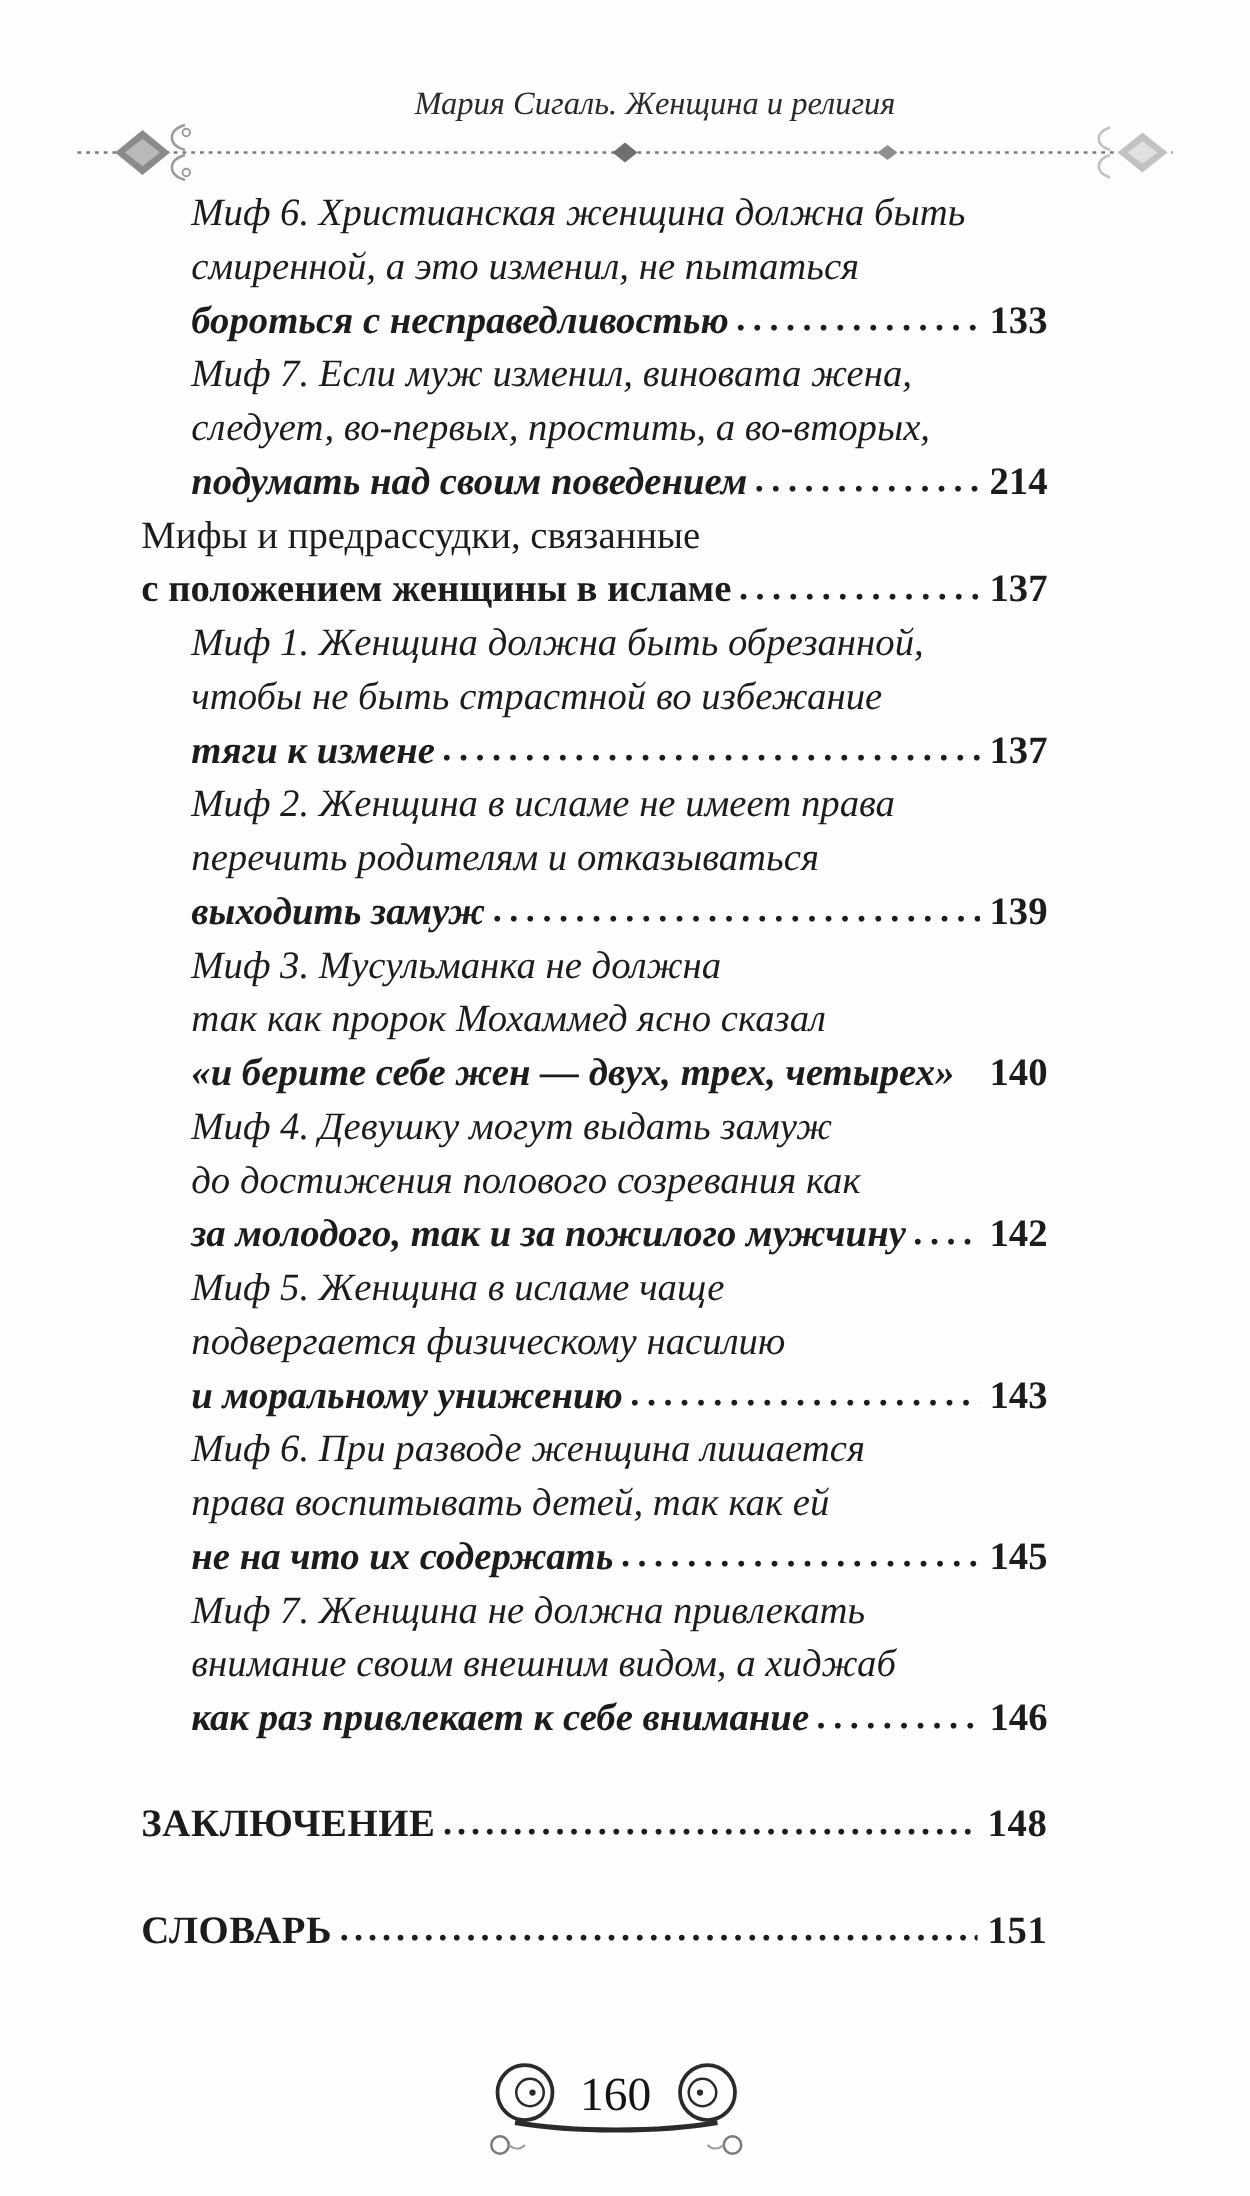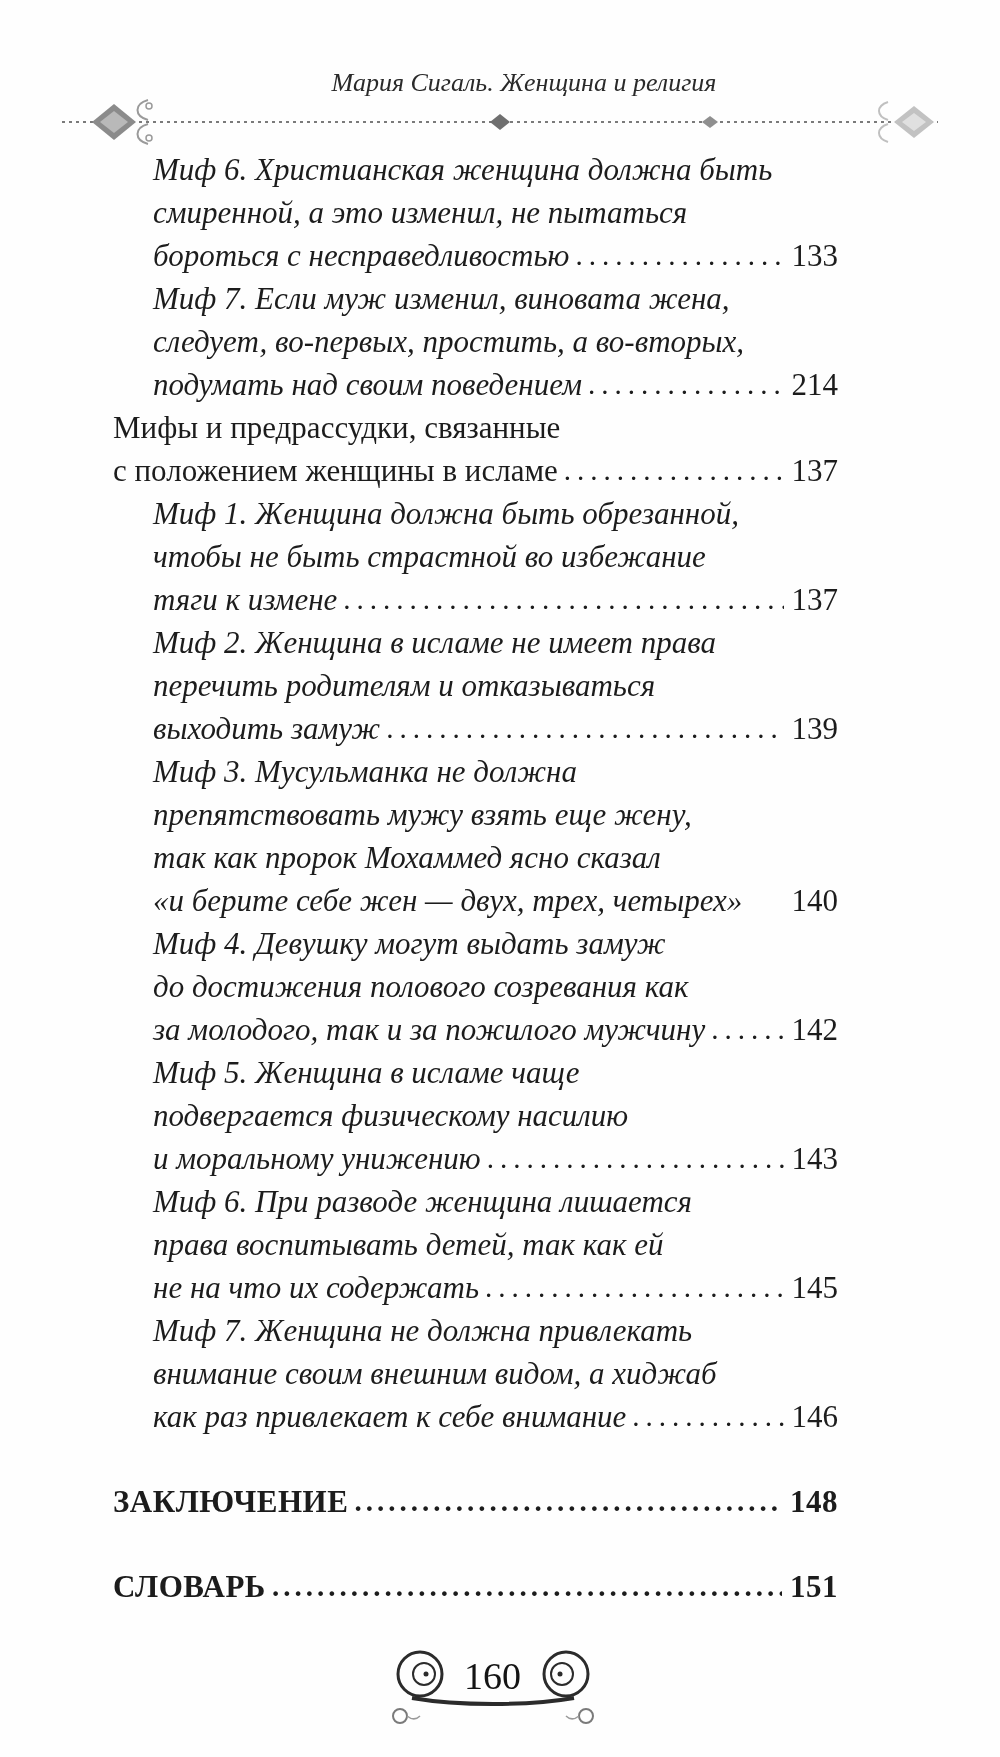--- a/index.html
+++ b/index.html
@@ -28,21 +28,21 @@
   
   .toc{
     position:absolute;top:148px;left:113px;width:725px;
     font-size:31px;line-height:43px;
   }
   .entry{margin:0;}
   .entry.myth{font-style:italic;padding-left:40px;}
   .entry.section{font-style:normal;}
   .entry.major{font-style:normal;font-weight:bold;margin-top:42px;letter-spacing:.5px;}
   .line{white-space:nowrap;}
-  .tail{display:flex;align-items:flex-end;}
+  .tail{display:flex;align-items:flex-end;font-weight:bold;}
   .tail-text{flex:0 0 auto;}
   .leader{
     flex:1 1 auto;overflow:hidden;white-space:nowrap;
     font-style:normal;font-size:29px;
     margin:0 8px 0 6px;min-width:10px;
     color:#1c1c1c;
   }
   .leader::before{
     content:"..................................................................";
     letter-spacing:6px;
@@ -134,21 +134,20 @@
         <div class="line">Миф 2. Женщина в исламе не имеет права</div>
         <div class="line">перечить родителям и отказываться</div>
         <div class="line tail">
           <span class="tail-text">выходить замуж</span>
           <span class="leader"></span>
           <span class="pagenum">139</span>
         </div>
       </div>
       <div class="entry myth">
         <div class="line">Миф 3. Мусульманка не должна</div>
-        <div class="line">препятствовать мужу взять еще жену,</div>
         <div class="line">так как пророк Мохаммед ясно сказал</div>
         <div class="line tail">
           <span class="tail-text">«и берите себе жен — двух, трех, четырех»</span>
           <span class="leader no-dots"></span>
           <span class="pagenum">140</span>
         </div>
       </div>
       <div class="entry myth">
         <div class="line">Миф 4. Девушку могут выдать замуж</div>
         <div class="line">до достижения полового созревания как</div>

